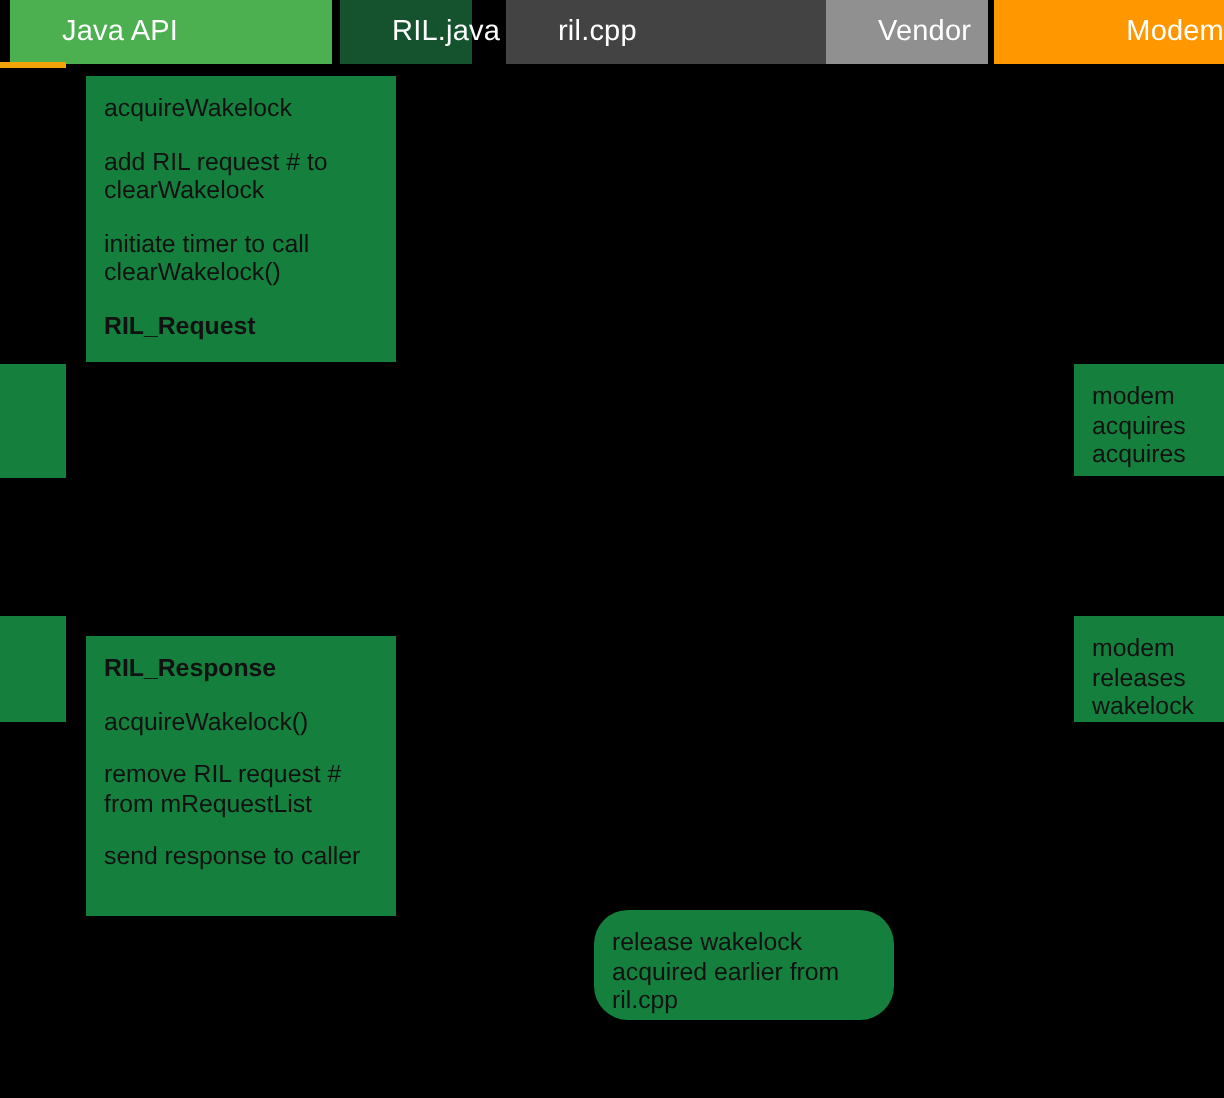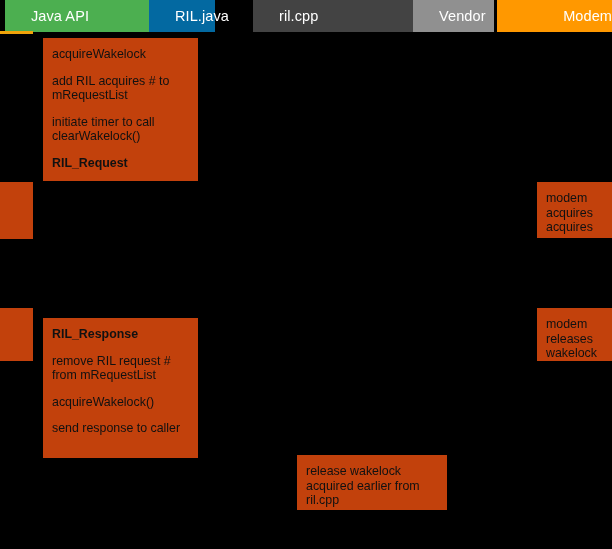--- a/index.html
+++ b/index.html
@@ -31,60 +31,60 @@
     align-items: center;
     box-sizing: border-box;
     padding-left: 26px;
     color: #ffffff;
     font-size: 14.5px;
     line-height: 1;
     letter-spacing: 0.1px;
     white-space: nowrap;
   }
   .lane-java   { left: 5px;   width: 161px; background: #4caf50; }
-  .lane-riljava{ left: 149px; width: 66px;  background: #0369a1; }
+  .lane-riljava{ left: 170px; width: 66px;  background: #14532d; }
   .lane-rilcpp { left: 253px; width: 160px; background: #434343; }
   .lane-vendor { left: 413px; width: 81px;  background: #909090; }
   .lane-modem  { left: 497px; width: 115px; background: #ff9800; justify-content: flex-end; }
 
   .lane-underline {
     position: absolute;
     left: 0;
     top: 31px;
     width: 33px;
     height: 3px;
     background: #f0a30a;
   }
 
   
   .note {
     position: absolute;
     box-sizing: border-box;
-    background: #c2410c;
+    background: #15803d;
     color: #111111;
     font-size: 12.4px;
     line-height: 14.6px;
     padding: 9px 10px 9px 9px;
     overflow: hidden;
   }
   .note p {
     margin: 0 0 12px 0;
   }
   .note p:last-child {
     margin-bottom: 0;
   }
   .note .strong {
     font-weight: bold;
   }
 
   .note-ril-request  { left: 43px;  top: 38px;  width: 155px; height: 143px; }
   .note-ril-response { left: 43px;  top: 318px; width: 155px; height: 140px; }
   .note-modem-acq    { left: 537px; top: 182px; width: 80px;  height: 56px;  }
   .note-modem-rel    { left: 537px; top: 308px; width: 80px;  height: 53px;  }
-  .note-release-wl   { left: 297px; top: 455px; width: 150px; height: 55px;  }
+  .note-release-wl   { left: 297px; top: 455px; width: 150px; height: 55px; border-radius: 17px;  }
   .note-left-clip-a  { left: -3px;  top: 182px; width: 36px;  height: 57px;  }
   .note-left-clip-b  { left: -3px;  top: 308px; width: 36px;  height: 53px;  }
 
   .note-modem-acq p,
   .note-modem-rel p { margin: 0; }
   .note-release-wl p { margin: 0; }
 </style>
 </head>
 <body>
 
@@ -106,29 +106,29 @@
   <div class="lane-tab lane-vendor">
     <span>Vendor</span>
   </div>
 
   <div class="lane-tab lane-modem">
     <span>Modem</span>
   </div>
 
   <div class="note note-ril-request">
     <p>acquireWakelock</p>
-    <p>add RIL acquires # to mRequestList</p>
+    <p>add RIL request # to clearWakelock</p>
     <p>initiate timer to call clearWakelock()</p>
     <p class="strong">RIL_Request</p>
   </div>
 
   <div class="note note-ril-response">
     <p class="strong">RIL_Response</p>
+    <p>acquireWakelock()</p>
     <p>remove RIL request # from mRequestList</p>
-    <p>acquireWakelock()</p>
     <p>send response to caller</p>
   </div>
 
   <div class="note note-modem-acq">
     <p>modem acquires acquires</p>
   </div>
 
   <div class="note note-modem-rel">
     <p>modem releases wakelock</p>
   </div>

